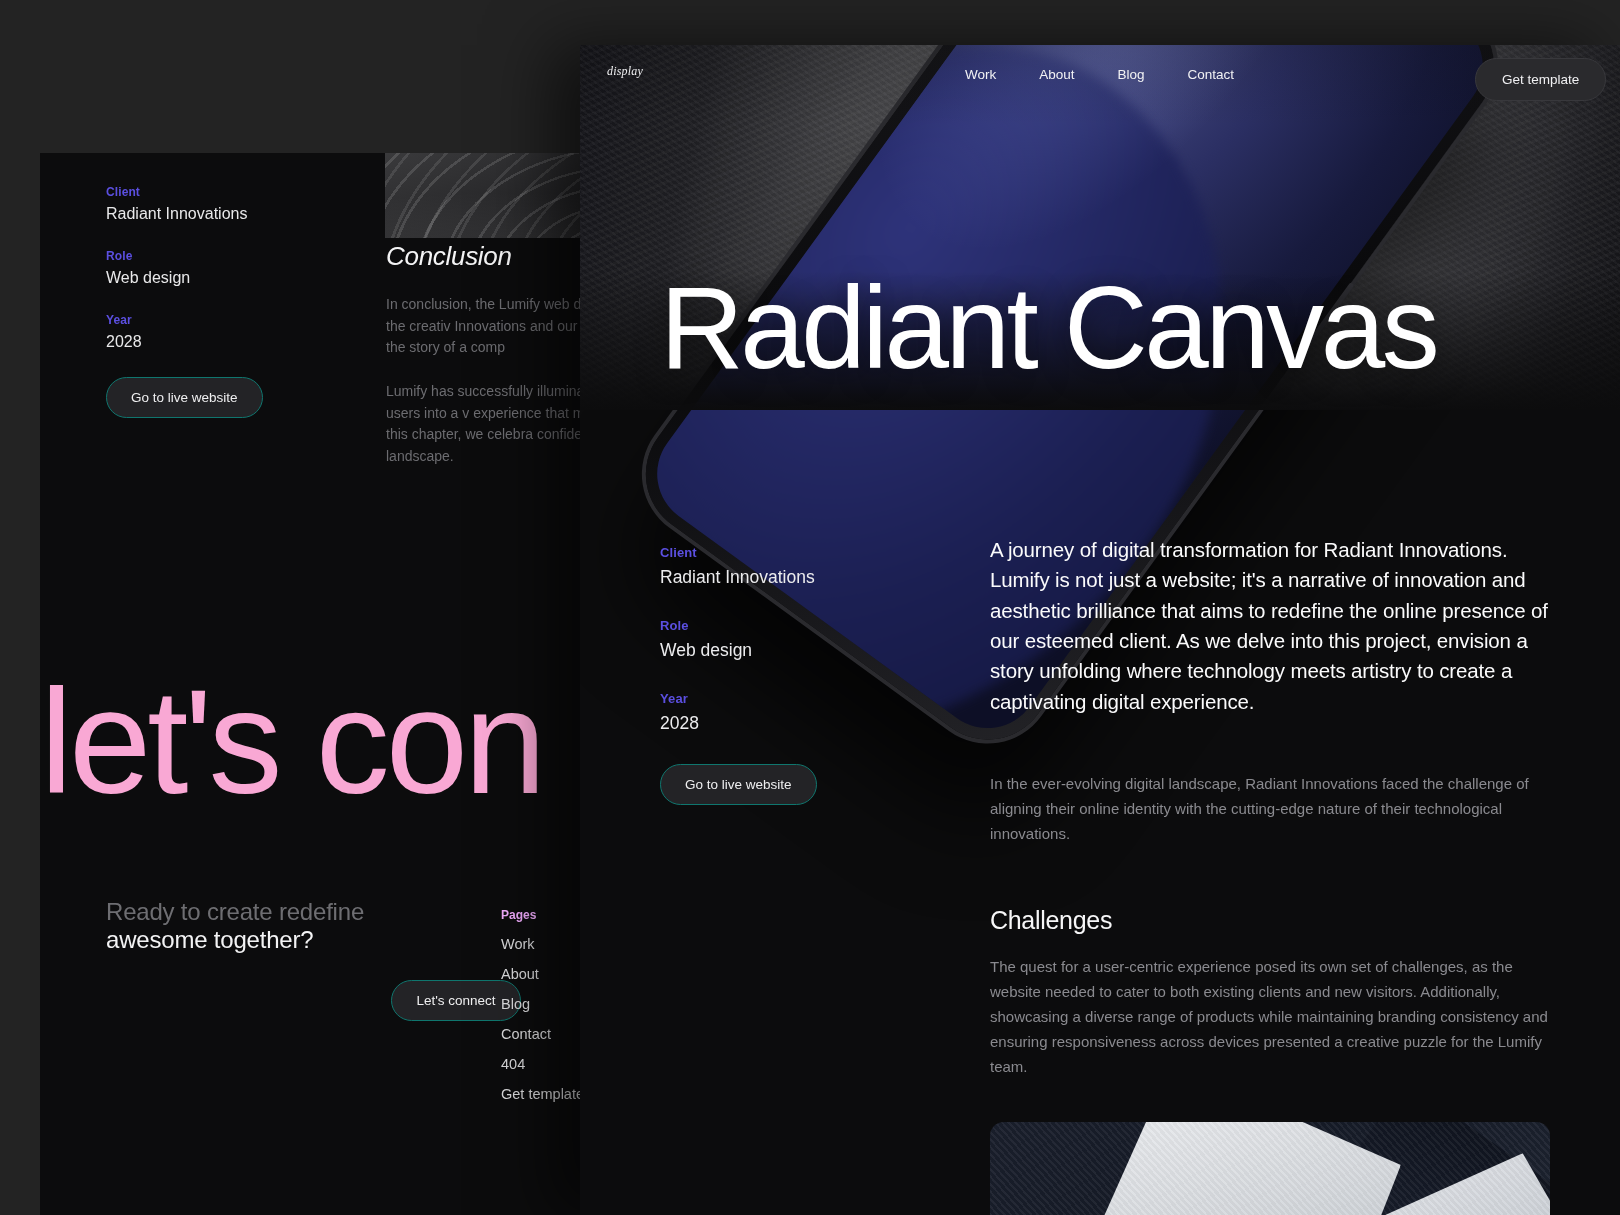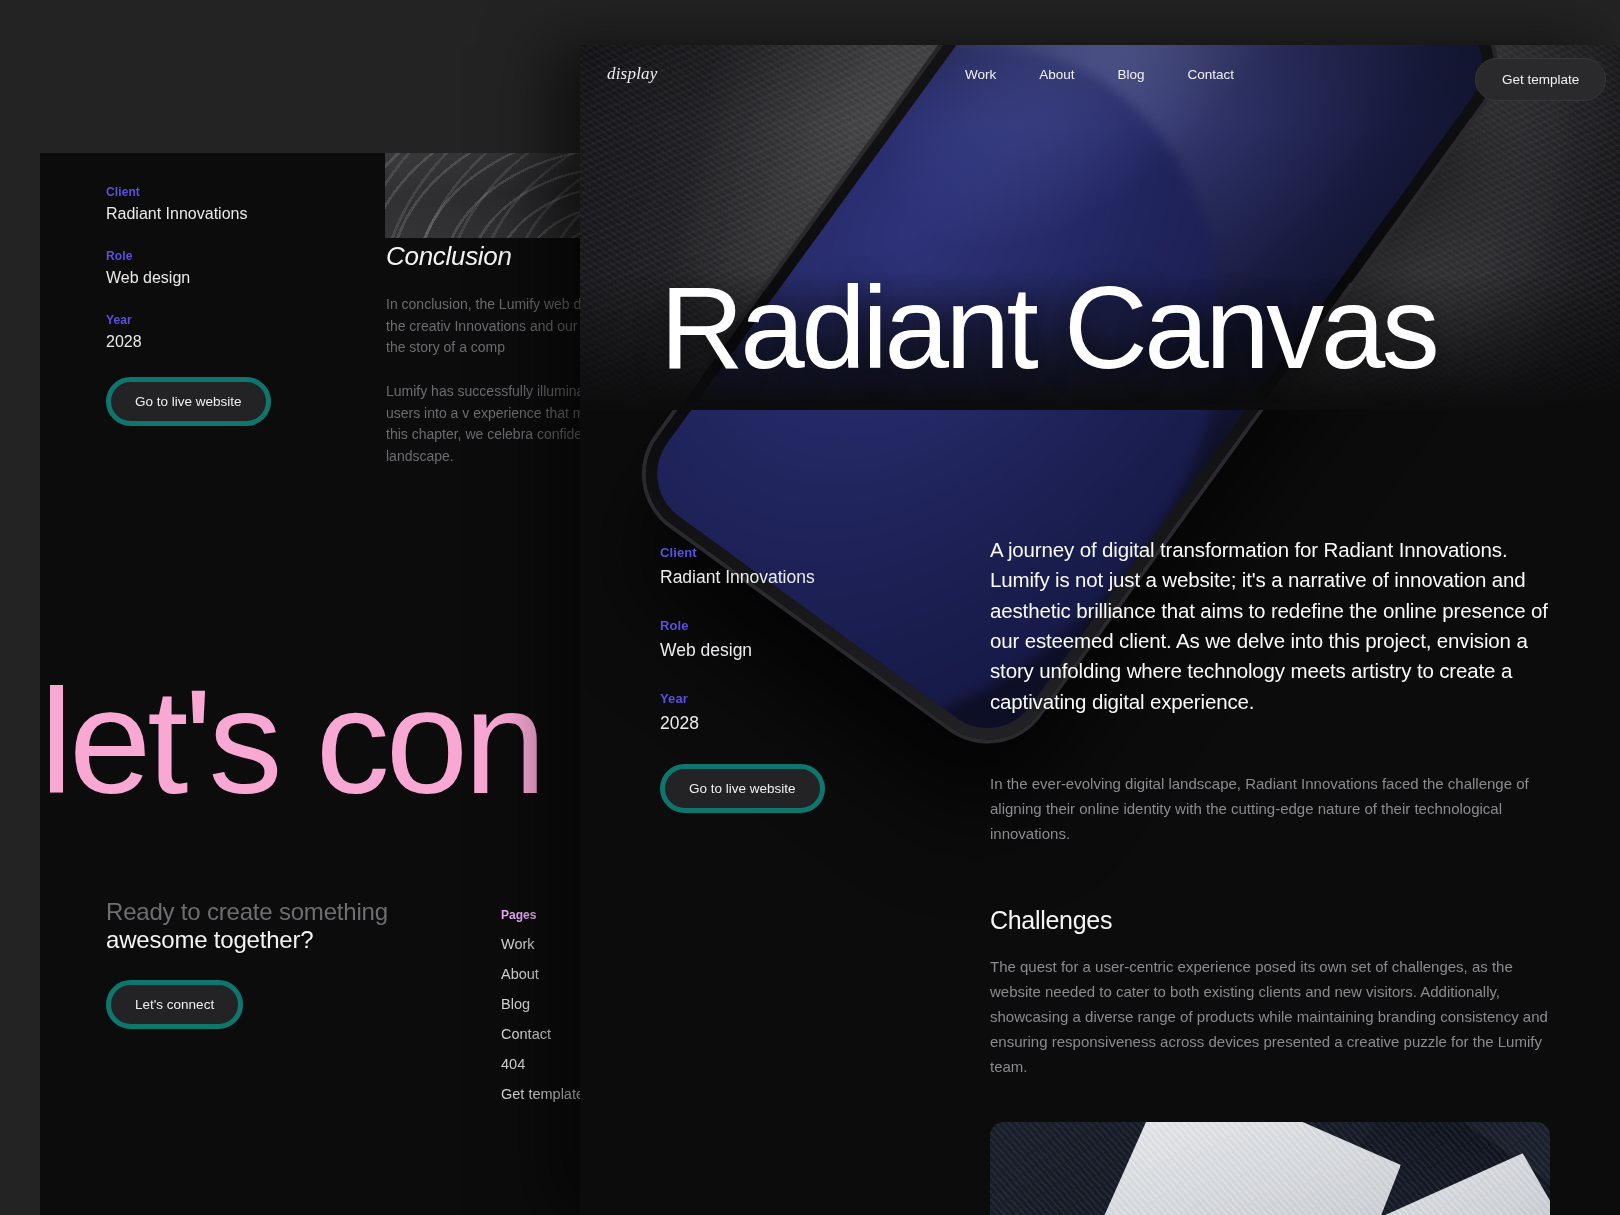--- a/index.html
+++ b/index.html
@@ -31,33 +31,33 @@
         rgba(0,0,0,0) 3px, rgba(0,0,0,0) 32px),
       linear-gradient(160deg,#3a3a3c,#1a1a1c 70%);
   }
   .meta-label { font-size:12px; color:#5b4fe0; font-weight:600; letter-spacing:.1px; }
   .meta-value { font-size:16px; color:#e9e9ea; margin-top:6px; font-weight:400; }
   #back-meta { position:absolute; left:66px; top:32px; }
   #back-meta .grp { margin-bottom:26px; }
   .pill {
     display:inline-block; background:#232326; color:#efeff0;
     border-radius:999px; padding:12px 24px; font-size:13.5px;
-    border:5px solid #0f766e; white-space:nowrap;
+    border:1px solid #0f766e; white-space:nowrap;
   }
   #back-conclusion { position:absolute; left:346px; top:88px; width:360px; }
   #back-conclusion h2 { font-size:26px; color:#f4f4f5; font-weight:400; letter-spacing:-.3px;font-style:italic; }
   #back-conclusion p { font-size:14px; line-height:1.55; color:#6c6c70; margin-top:22px; }
   #back-bigtext {
     position:absolute; left:0px; top:515px; white-space:nowrap;
     font-size:148px; line-height:1; color:#f9a8d4; font-weight:400; letter-spacing:-4px;
   }
   #back-footer { position:absolute; left:66px; top:745px; width:700px; }
   #back-footer .cta-line1 { font-size:24px; color:#6e6e72; font-weight:400; letter-spacing:-.2px; }
   #back-footer .cta-line2 { font-size:24px; color:#f3f3f4; font-weight:400; letter-spacing:-.2px; }
-  #back-footer .btnwrap { margin-top:26px; }
+  #back-footer .btnwrap { margin-top:26px;text-align:center; }
   #back-pages { position:absolute; left:461px; top:755px; }
   #back-pages .pg-head { font-size:12px; color:#f0abfc; font-weight:600; }
   #back-pages a { display:block; font-size:14.5px; color:#d9d9db; margin-top:14px; text-decoration:none; }
 
   
   #front-card {
     left:580px; top:45px; width:1040px; height:1170px;
     background:#0c0c0d;
     box-shadow:-30px 0 60px rgba(0,0,0,.55);
   }
@@ -109,21 +109,21 @@
                 rgba(12,12,13,0) 62%, rgba(12,12,13,.92) 96%, #0c0c0d 100%);
   }
 
   
   #navbar {
     position:absolute; left:0; top:0; width:1040px; height:64px;
     display:flex; align-items:center; z-index:5;
   }
   #brand {
     position:absolute; left:27px; top:19px;
-    font-size:17px; color:#f0f0f2; font-style:italic;
+    font-size:12px; color:#f0f0f2; font-style:italic;
     font-family:"Liberation Serif", serif; letter-spacing:.2px;
   }
   #navlinks { position:absolute; left:385px; top:22px; display:flex; gap:43px; }
   #navlinks a { font-size:13.5px; color:#f2f2f4; text-decoration:none; }
   #nav-cta {
     position:absolute; left:895px; top:13px;
     background:#2a2a2d; border:1px solid #38383c; color:#f0f0f2;
     border-radius:999px; padding:13px 26px; font-size:13.5px; white-space:nowrap;
   }
 
@@ -210,21 +210,21 @@
 
     <div id="back-conclusion">
       <h2>Conclusion</h2>
       <p>In conclusion, the Lumify web de collaborative efforts of the creativ Innovations and our design team tale that tells the story of a comp</p>
       <p>Lumify has successfully illuminat Innovations, inviting users into a v experience that mirrors the brillia we close this chapter, we celebra confident that Lumify will continu landscape.</p>
     </div>
 
     <div id="back-bigtext">let's con</div>
 
     <div id="back-footer">
-      <div class="cta-line1">Ready to create something</div>
+      <div class="cta-line1">Ready to create redefine</div>
       <div class="cta-line2">awesome together?</div>
       <div class="btnwrap">
         <span class="pill">Let's connect</span>
       </div>
     </div>
 
     <div id="back-pages">
       <div class="pg-head">Pages</div>
       <a href="#">Work</a>
       <a href="#">About</a>

